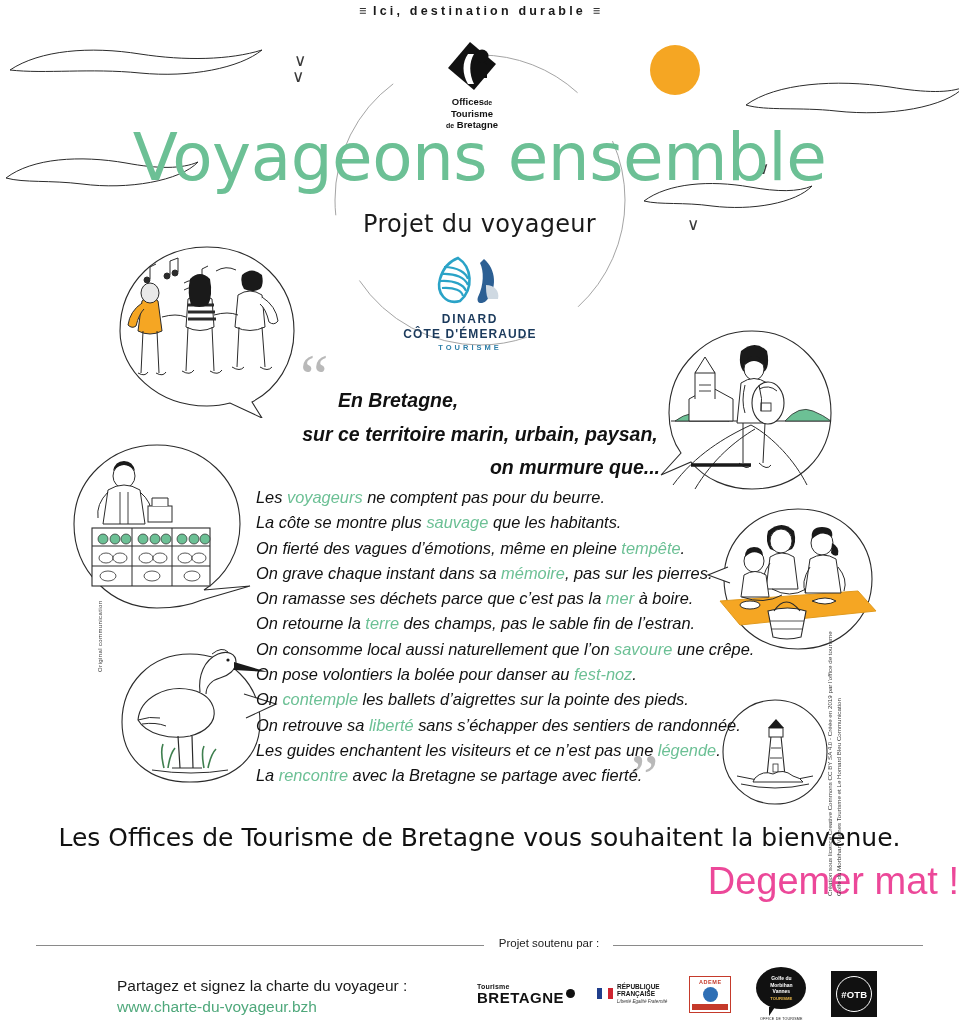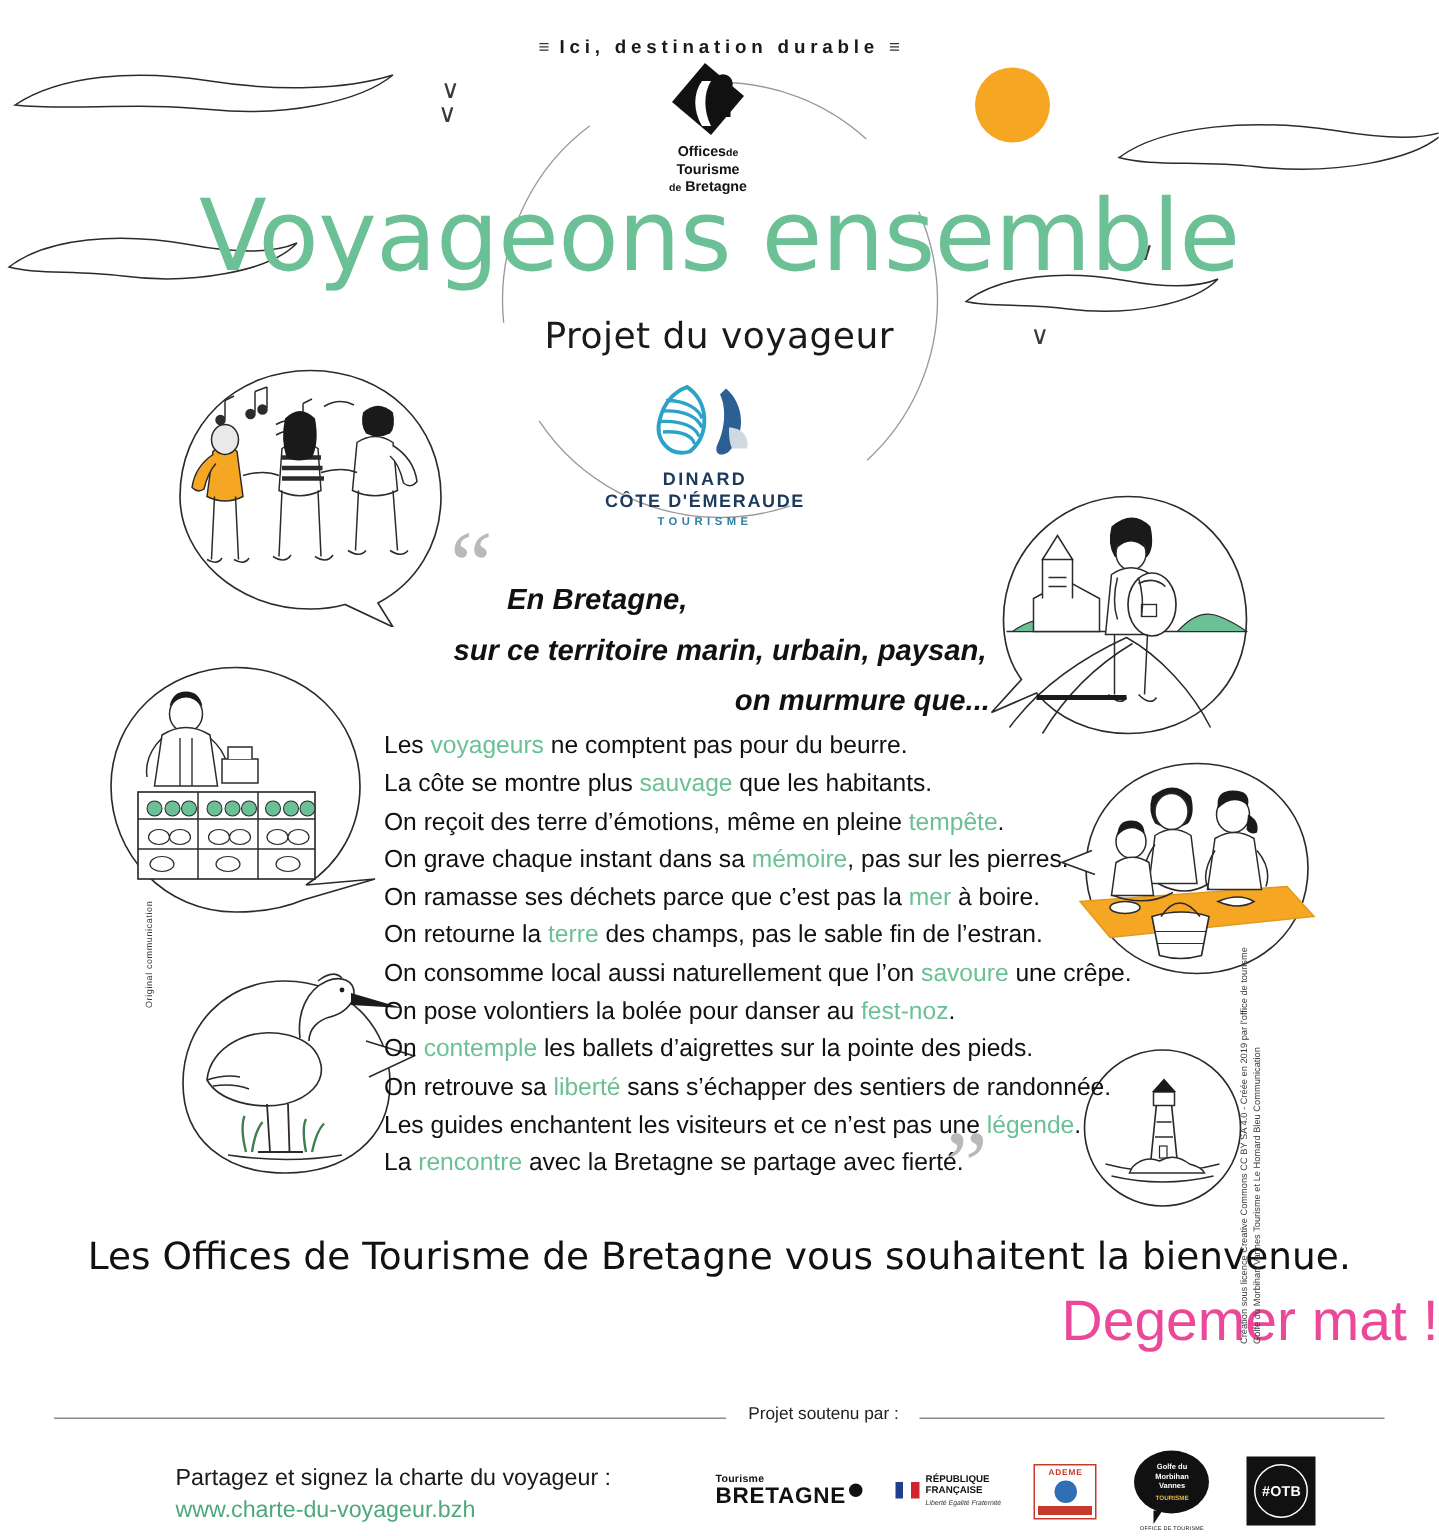--- a/index.html
+++ b/index.html
@@ -24,21 +24,20 @@
     position: absolute;
     top: 4px;
     left: 0;
     width: 959px;
     text-align: center;
     font-size: 12.5px;
     font-weight: bold;
     letter-spacing: 3.2px;
     color: #1a1a1a;
     font-family: "Liberation Sans", sans-serif;
-    margin-top: 20px;
   }
   .eyebrow .bar { font-weight: normal; letter-spacing: 0; color: #333; }
 
   
   .deco { position: absolute; pointer-events: none; }
   .cloud-svg { display: block; }
 
   
   .sun {
     position: absolute;
@@ -113,20 +112,21 @@
   .intro .l1 { text-align: left; padding-left: 58px; }
   .intro .l2 { }
   .intro .l3 { text-align: right; padding-right: 20px; }
 
   
   .lines {
     position: absolute;
     left: 256px; top: 485px;
     width: 470px;
     font-family: "Liberation Sans", sans-serif;
+    font-style: italic;
     font-size: 16.4px;
     color: #111;
     line-height: 25.3px;
   }
   .lines .line { white-space: nowrap; }
   .hl { color: #6CC095; }
 
   
   .welcome {
     position: absolute;
@@ -496,21 +496,21 @@
 
   <div class="intro">
     <div class="l1">En Bretagne,</div>
     <div class="l2">sur ce territoire marin, urbain, paysan,</div>
     <div class="l3">on murmure que...</div>
   </div>
 
   <div class="lines" id="lines-container">
       <div class="line"><span>Les </span><span class="hl">voyageurs</span><span> ne comptent pas pour du beurre.</span></div>
       <div class="line"><span>La côte se montre plus </span><span class="hl">sauvage</span><span> que les habitants.</span></div>
-      <div class="line"><span>On reçoit des terre d’émotions, même en pleine </span><span class="hl">tempête</span><span>.</span></div>
+      <div class="line"><span>On fierté des vagues d’émotions, même en pleine </span><span class="hl">tempête</span><span>.</span></div>
       <div class="line"><span>On grave chaque instant dans sa </span><span class="hl">mémoire</span><span>, pas sur les pierres.</span></div>
       <div class="line"><span>On ramasse ses déchets parce que c’est pas la </span><span class="hl">mer</span><span> à boire.</span></div>
       <div class="line"><span>On retourne la </span><span class="hl">terre</span><span> des champs, pas le sable fin de l’estran.</span></div>
       <div class="line"><span>On consomme local aussi naturellement que l’on </span><span class="hl">savoure</span><span> une crêpe.</span></div>
       <div class="line"><span>On pose volontiers la bolée pour danser au </span><span class="hl">fest-noz</span><span>.</span></div>
       <div class="line"><span>On </span><span class="hl">contemple</span><span> les ballets d’aigrettes sur la pointe des pieds.</span></div>
       <div class="line"><span>On retrouve sa </span><span class="hl">liberté</span><span> sans s’échapper des sentiers de randonnée.</span></div>
       <div class="line"><span>Les guides enchantent les visiteurs et ce n’est pas une </span><span class="hl">légende</span><span>.</span></div>
       <div class="line"><span>La </span><span class="hl">rencontre</span><span> avec la Bretagne se partage avec fierté.</span></div>
     </div>

